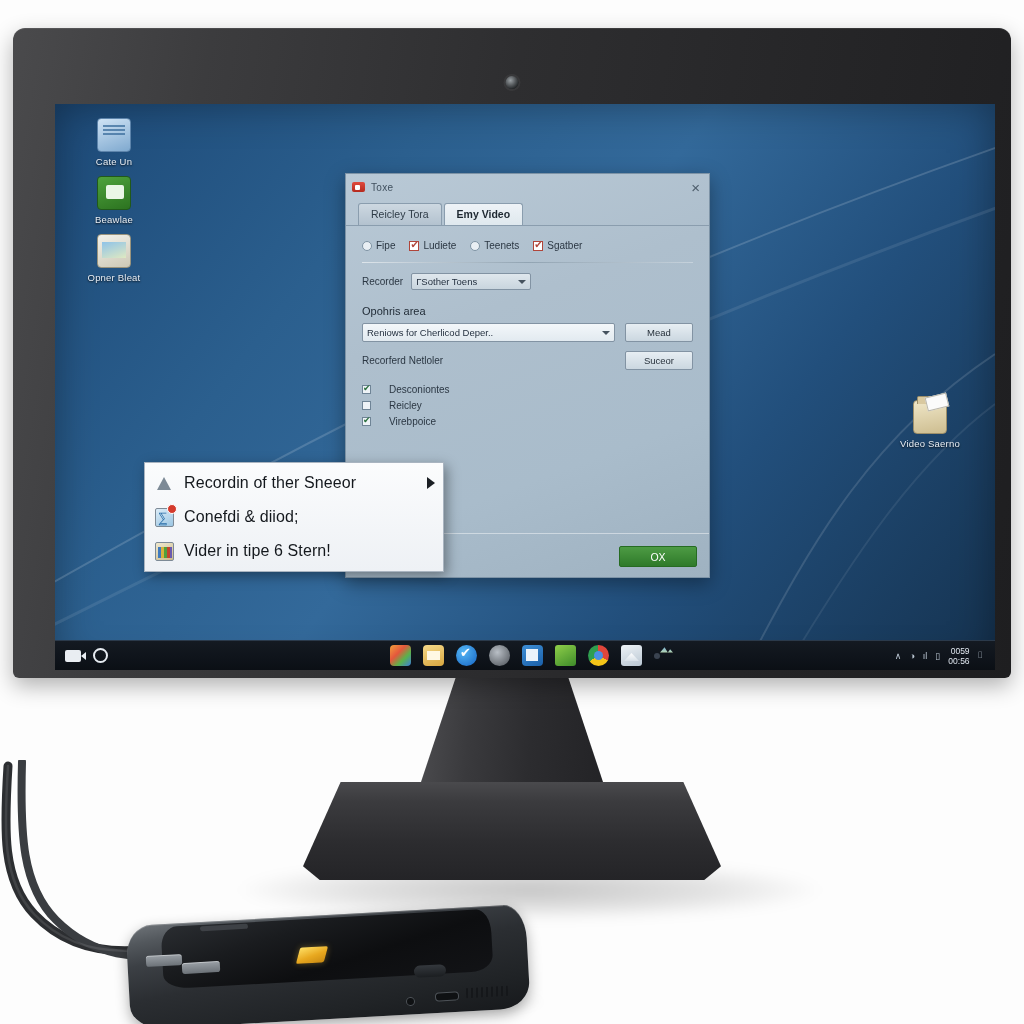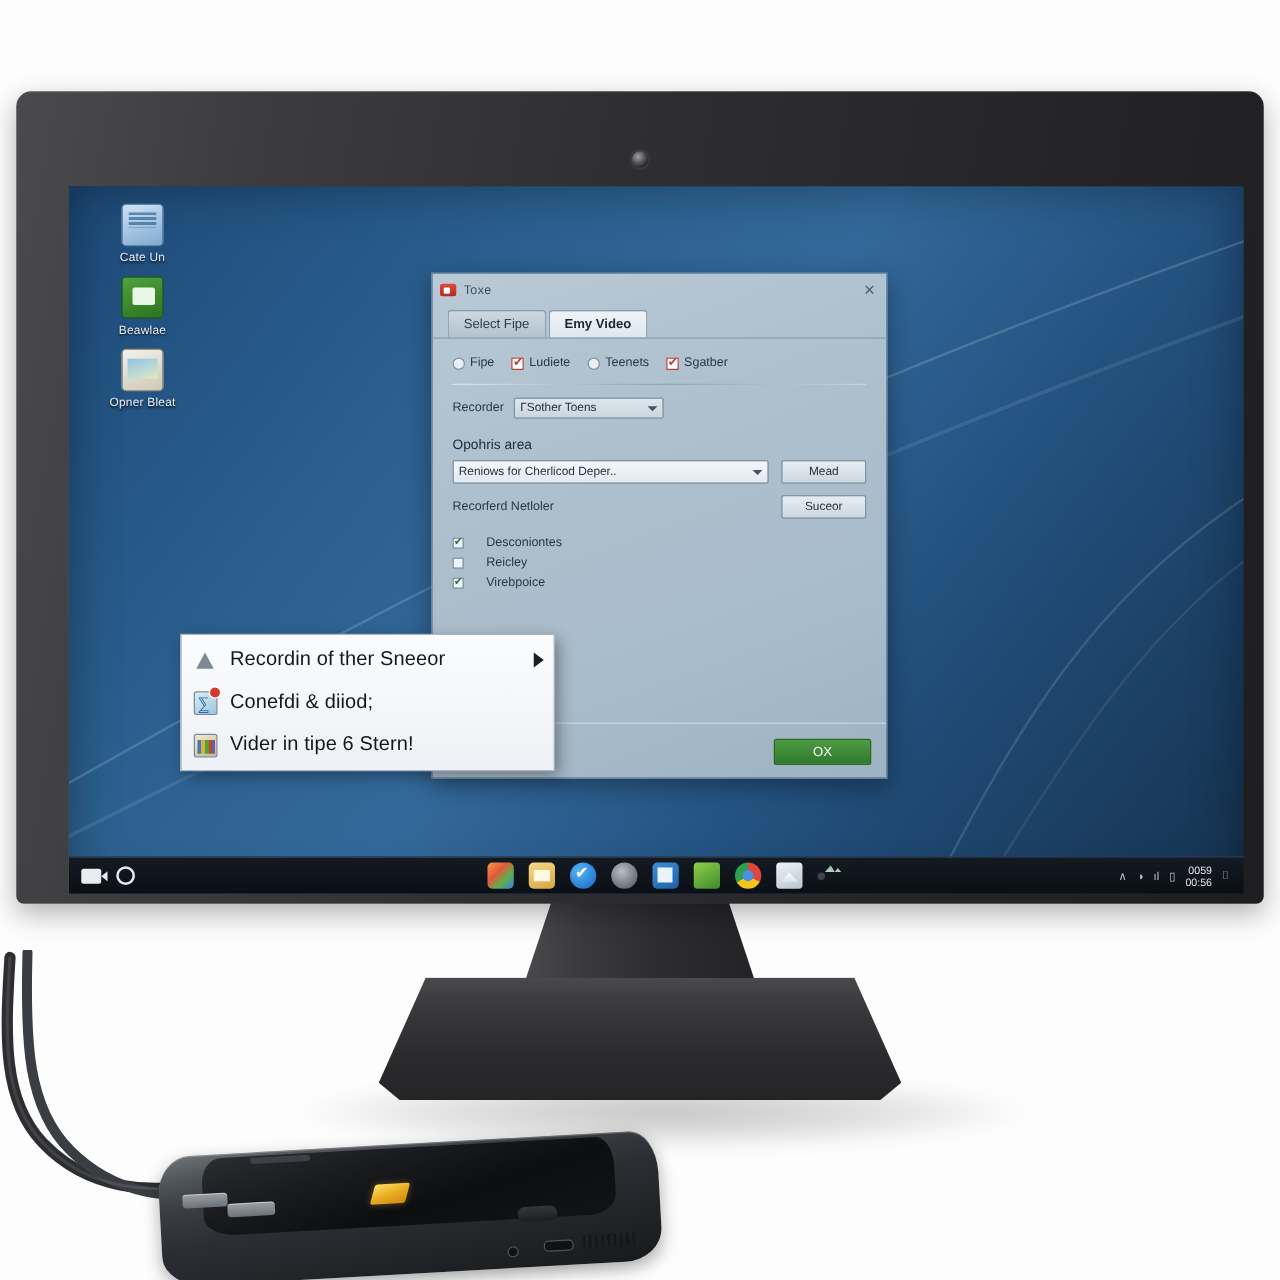--- a/index.html
+++ b/index.html
@@ -22,21 +22,20 @@
     background: radial-gradient(ellipse at 50% 50%, rgba(0,0,0,.26) 0%, rgba(0,0,0,0) 70%);
     filter: blur(5px);
   }
 
   
   .monitor {
     position: absolute; left: 13px; top: 28px; width: 998px; height: 650px;
     border-radius: 12px 12px 6px 6px;
     background: linear-gradient(100deg,#4a4a4c 0%,#3c3c3e 18%,#2e2e30 46%,#262628 72%,#1e1e20 100%);
     box-shadow: 0 8px 22px rgba(0,0,0,.30), inset 0 1px 0 rgba(255,255,255,.08);
-    margin-top: 45px;
   }
   .bezel-top { position: absolute; left: 0; top: 0; width: 100%; height: 52px; }
   .webcam {
     position: absolute; left: 50%; top: 48px; transform: translateX(-50%);
     width: 13px; height: 13px; border-radius: 50%;
     background: radial-gradient(circle at 38% 34%, #9aa0a4 0%, #55595c 42%, #1d2022 78%);
     box-shadow: 0 0 0 2px rgba(255,255,255,.05);
   }
   .chin { position: absolute; left: 0; bottom: 0; width: 100%; height: 72px; }
   .logo-swirl {
@@ -321,30 +320,34 @@
         <div class="cap">Cate Un</div>
       </div>
       <div class="desk-ico" style="left:16px; top:72px;">
         <div class="glyph ico-green"></div>
         <div class="cap">Beawlae</div>
       </div>
       <div class="desk-ico" style="left:16px; top:130px;">
         <div class="glyph ico-pic"></div>
         <div class="cap">Opner Bleat</div>
       </div>
+      <div class="desk-ico" style="left:832px; top:296px;">
+        <div class="glyph ico-folder"></div>
+        <div class="cap">Video Saerno</div>
+      </div>
 
       <div class="dialog">
         <div class="dlg-title">
           <div class="dlg-ico"></div>
           <div class="t">Toxe</div>
           <div class="dlg-close">×</div>
         </div>
 
         <div class="tabs">
-          <div class="tab">Select Fipe</div>
+          <div class="tab">Reicley Tora</div>
           <div class="tab active">Emy Video</div>
         </div>
 
         <div class="tab-body">
           <div class="opt-row">
             <div class="opt">
               <span class="radio"></span>
               <span>Fipe</span>
             </div>
             <div class="opt">

